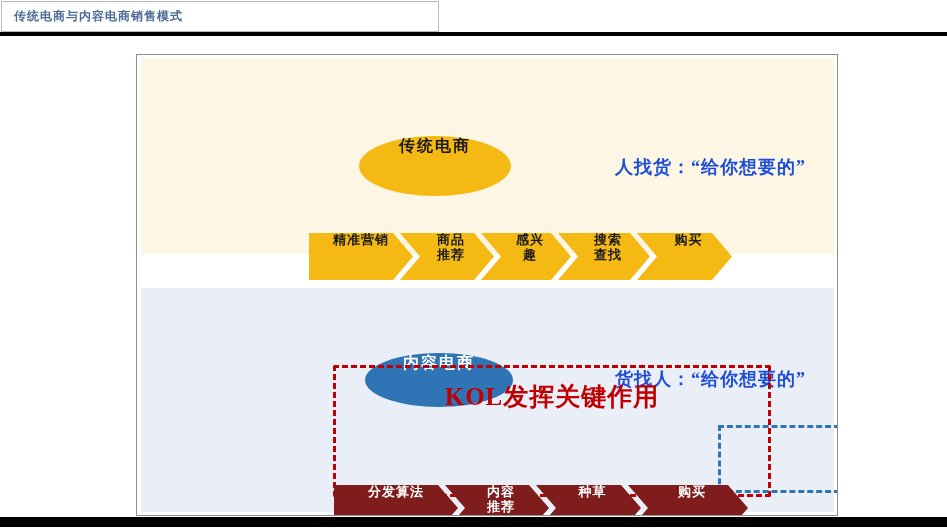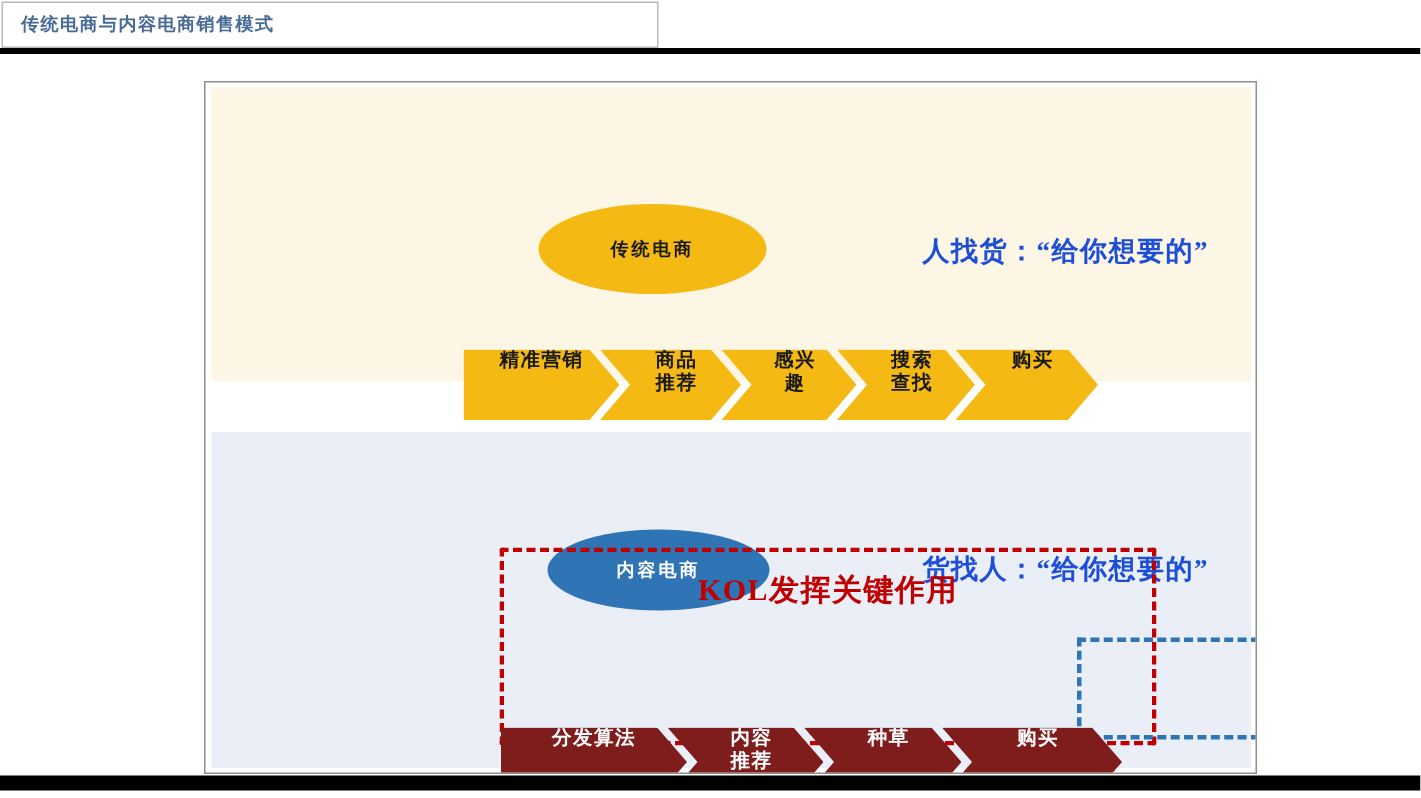--- a/index.html
+++ b/index.html
@@ -82,26 +82,25 @@
   #panel-content {
     top: 233px;
     height: 224px;
     background: #e9eef7;
   }
 
   
   .bubble {
     position: absolute;
     display: flex;
-    align-items: center;
     justify-content: center;
     border-radius: 50%;
     font-family: Liberation Mono, monospace;
     font-weight: bold;
-    font-size: 12px;
+    font-size: 16px;
     letter-spacing: 2px;
     white-space: nowrap;
   }
   #bubble-traditional {
     left: 222px;
     top: 81px;
     width: 152px;
     height: 60px;
     background: #f5b913;
     color: #1a1a1a;
@@ -194,21 +193,21 @@
     border-radius: 2px;
   }
   #kol-title {
     position: absolute;
     left: 0;
     top: 12px;
     width: 100%;
     text-align: center;
     font-family: "Liberation Serif", "DejaVu Serif", serif;
     font-weight: bold;
-    font-size: 20px;
+    font-size: 25px;
     color: #c00000;
     letter-spacing: 1px;
     white-space: nowrap;
   }
 
   
   #note-box {
     position: absolute;
     left: 382px;
     top: 57px;

